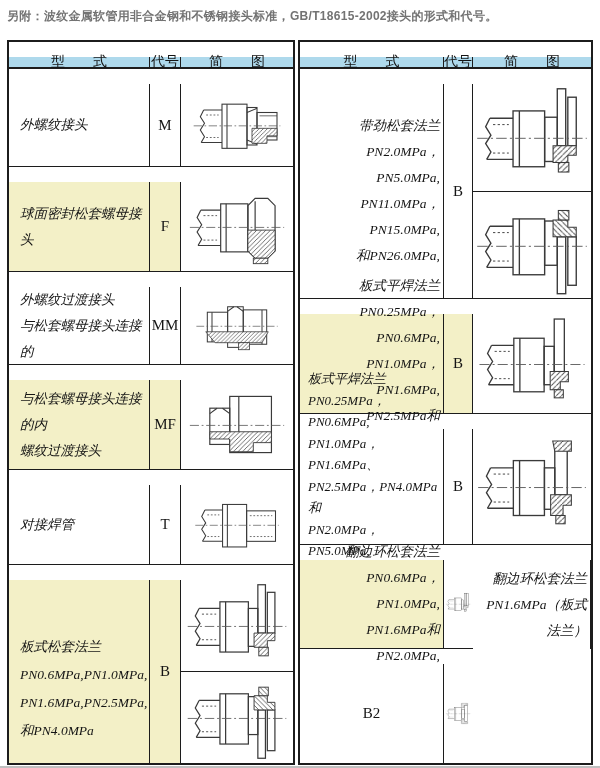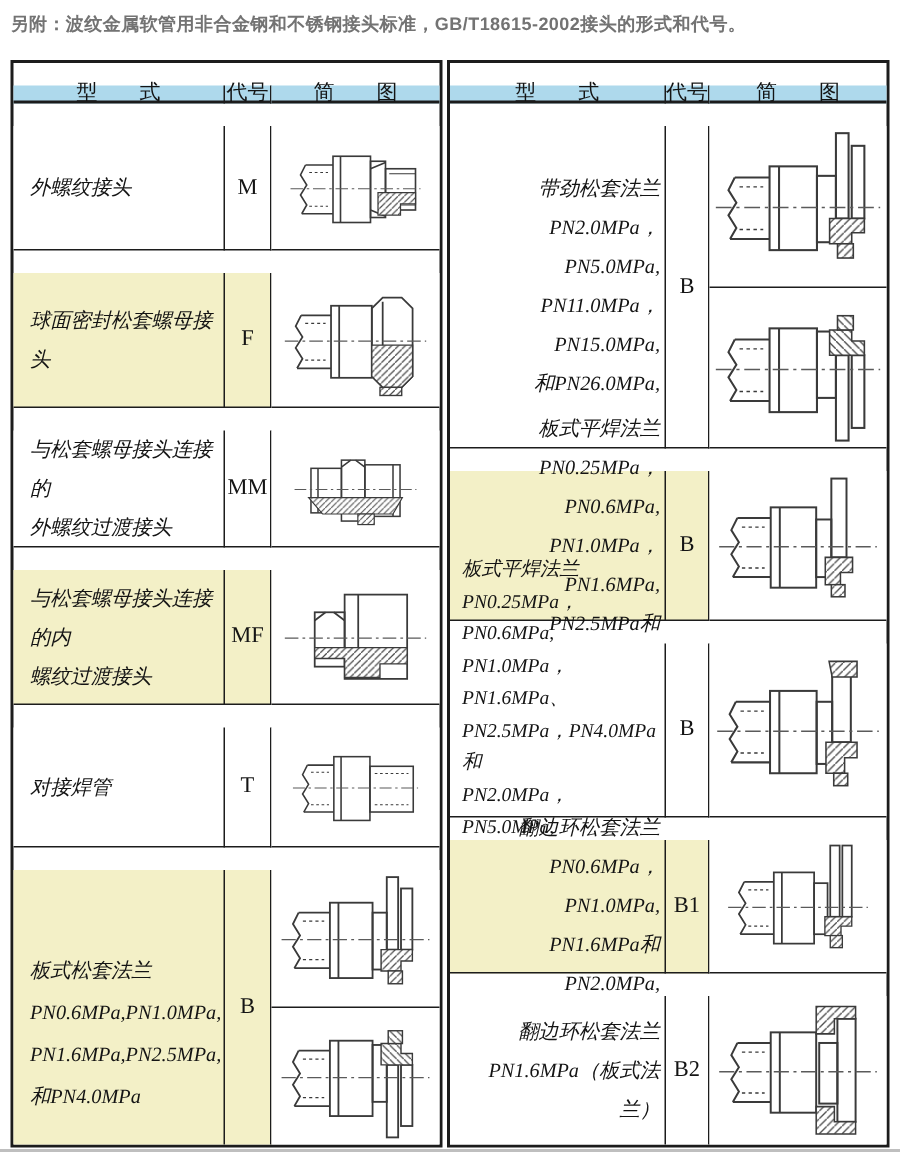--- a/index.html
+++ b/index.html
@@ -9,21 +9,21 @@
         font-family:"Liberation Sans","DejaVu Sans",sans-serif;
         font-weight:bold;font-size:12px;letter-spacing:.3px;color:#737373;}
   .tbl{position:absolute;top:40px;height:725px;border:2px solid #1c1c1c;background:#fff;
        display:grid;box-sizing:border-box;}
   .tbl-left{left:7px;width:288px;grid-template-columns:141px 31px 1fr;
        grid-template-rows:27px 98px 105px 93px 105px 95px 1fr;}
   .tbl-right{left:298px;width:295px;grid-template-columns:144px 29px 1fr;
        grid-template-rows:27px 230px 115px 131px 104px 1fr;}
   .c{border-right:1.5px solid #1c1c1c;border-bottom:1.5px solid #1c1c1c;
      box-sizing:border-box;min-width:0;min-height:0;background:#fff;margin-top:15px;}
-  .lastcol{border-right:none;}
+  .lastcol{border-right:none;text-decoration:underline;}
   .lastrow{border-bottom:none;}
   .hdr{background:#aed9ec;display:flex;align-items:center;justify-content:center;
        font-size:14px;white-space:pre;border-bottom-width:2px;}
   .type{display:flex;flex-direction:column;justify-content:center;
         padding:4px 3px 4px 11px;font-size:13.5px;line-height:26px;font-style:italic;}
   .type.low{justify-content:flex-end;padding-bottom:18px;line-height:28px;}
   .type.tight{line-height:21.5px;font-size:13px;padding-left:8px;}
   .type.r{padding-left:9px;text-align:right;}
   .code{display:flex;align-items:center;justify-content:center;font-size:15px;}
   .yl{background:#f3f0c7;}
@@ -93,22 +93,22 @@
           <path d="M68,25 L76,17 H90 L98,25 V75 L90,83 H76 L68,75 Z"></path>
           <path d="M76,20 V80"></path>
         </g>
         <polygon points="68,52 98,52 98,75 90,83 76,83 68,75" fill="url(#hp)" stroke="#3a3a3a" stroke-width="1"></polygon>
         <rect x="74" y="83" width="16" height="6" fill="url(#hp)" stroke="#3a3a3a" stroke-width="1"></rect>
         <use href="#cl"></use>
       </svg>
     </div>
 
     <div class="c type">
+      <div>外螺纹过渡接头</div>
       <div>与松套螺母接头连接的</div>
-      <div>外螺纹过渡接头</div>
     </div>
     <div class="c code">MM</div>
     <div class="c lastcol diag">
       <svg viewBox="0 0 112 96">
         <g fill="none" stroke="#3a3a3a" stroke-width="1.3">
           <rect x="18" y="31" width="26" height="38"></rect>
           <path d="M24,31 V69"></path>
           <rect x="44" y="24" width="20" height="52"></rect>
           <path d="M44,30 l8,-6 M64,30 l-8,-6"></path>
           <rect x="64" y="28" width="30" height="44"></rect>
@@ -274,21 +274,20 @@
         <rect x="79" y="76" width="9" height="8" fill="url(#hp)" stroke="#3a3a3a" stroke-width="1"></rect>
         <use href="#cl"></use>
       </svg>
     </div>
 
     <div class="c type r yl">
       <div>翻边环松套法兰</div>
       <div>PN0.6MPa，PN1.0MPa,</div>
       <div>PN1.6MPa和PN2.0MPa,</div>
     </div>
-    <div class="c code yl">B1</div>
     <div class="c lastcol diag">
       <svg viewBox="0 0 112 96">
         <use href="#hs"></use>
         <g fill="none" stroke="#3a3a3a" stroke-width="1.3">
           <rect x="68" y="31" width="10" height="38"></rect>
           <rect x="80" y="3" width="7" height="53"></rect>
           <rect x="89" y="3" width="7" height="53"></rect>
         </g>
         <polygon points="76,56 96,56 96,63 88,63 88,70 76,70" fill="url(#hp)" stroke="#3a3a3a" stroke-width="1"></polygon>
         <rect x="80" y="70" width="9" height="9" fill="url(#hp)" stroke="#3a3a3a" stroke-width="1"></rect>

